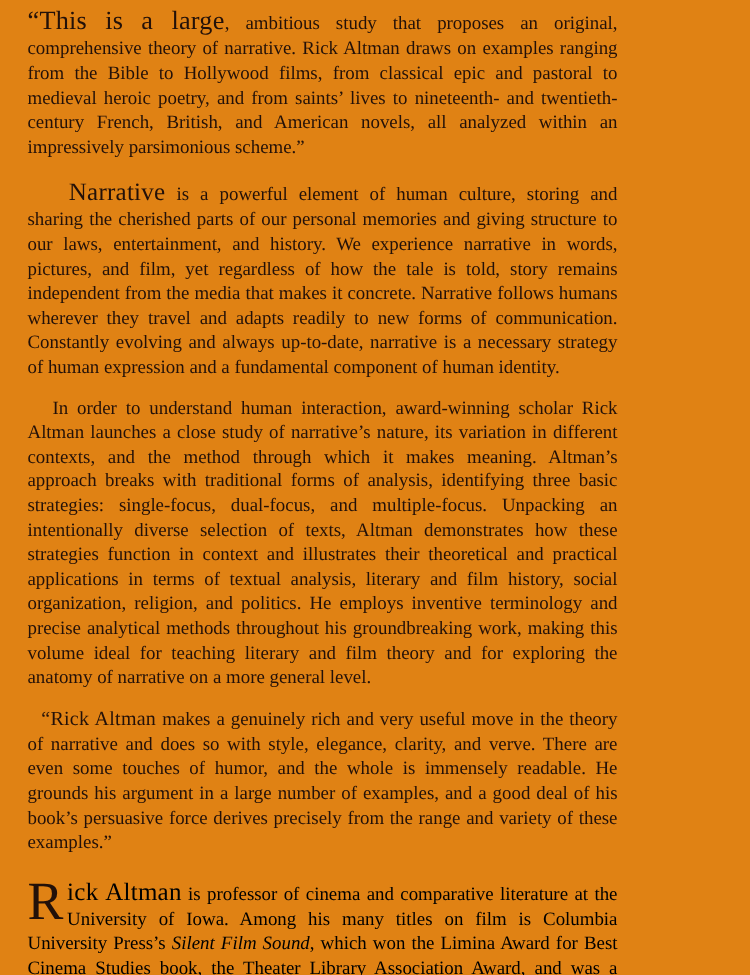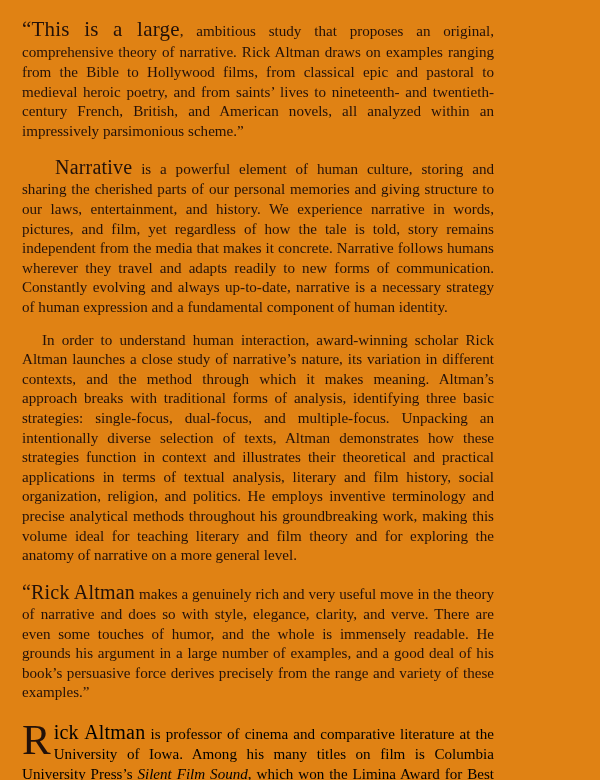--- a/index.html
+++ b/index.html
@@ -12,21 +12,21 @@
     background: #e08214;
     font-family: "Liberation Serif", serif;
     color: #1c1008;
     overflow: hidden;
   }
   .page {
     position: relative;
     width: 516px;
     height: 780px;
     box-sizing: border-box;
-    padding: 16px 22px 10px 22px;
+    padding: 3px 22px 10px 22px;
     background: #e08214;
   }
   .block {
     margin: 0 0 13px 0;
     font-size: 15.1px;
     line-height: 1.30;
     text-align: justify;
     text-justify: inter-word;
     hyphens: auto;
     color: #231109;
@@ -36,22 +36,23 @@
   .lead-large {
     font-size: 21px;
     letter-spacing: 0.2px;
   }
   .lead-narrative {
     font-size: 20px;
     letter-spacing: 0.2px;
     margin-left: 33px;
   }
   .lead-rick {
-    font-size: 20px;
+    font-size: 16px;
     letter-spacing: 0.2px;
+    margin-left: 11px;
   }
 
   .attrib {
     font-size: 14.2px;
     letter-spacing: 0.7px;
     font-variant: small-caps;
     text-transform: lowercase;
     text-align: left;
     margin-top: 1px;
   }

